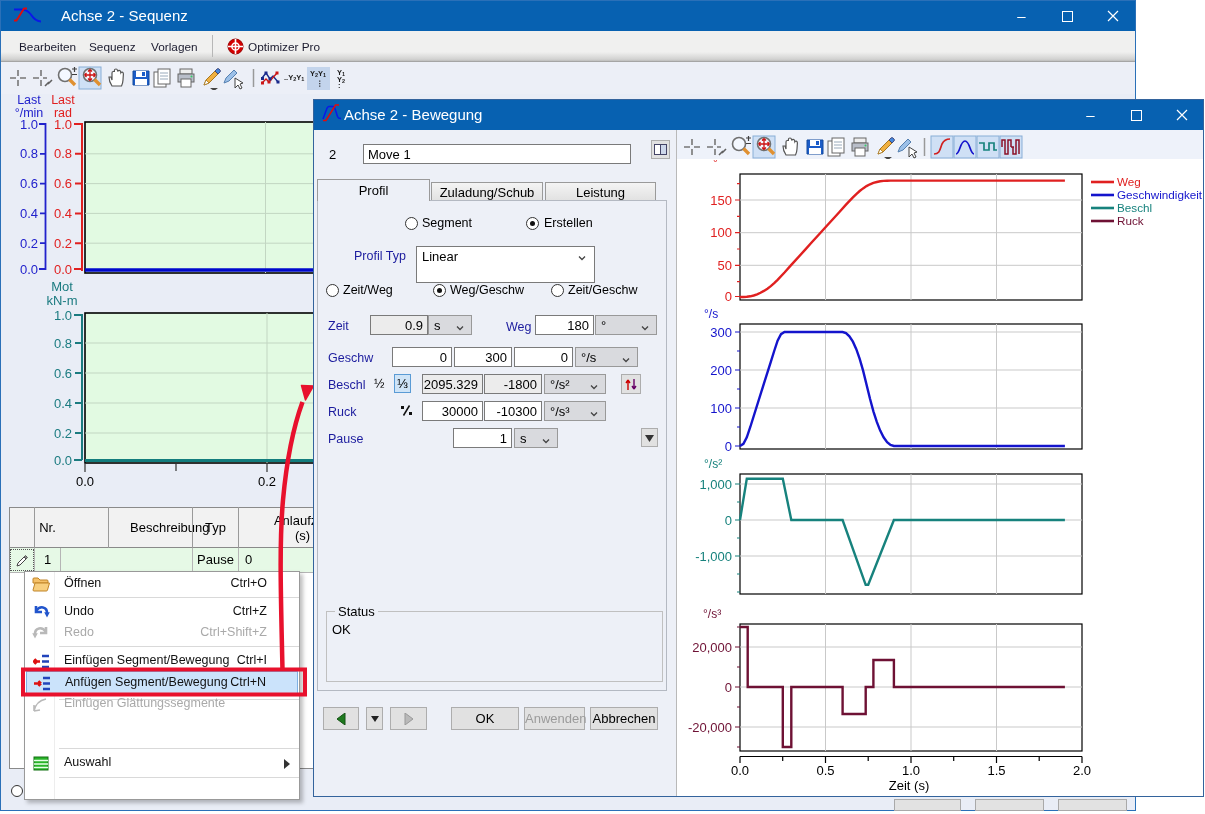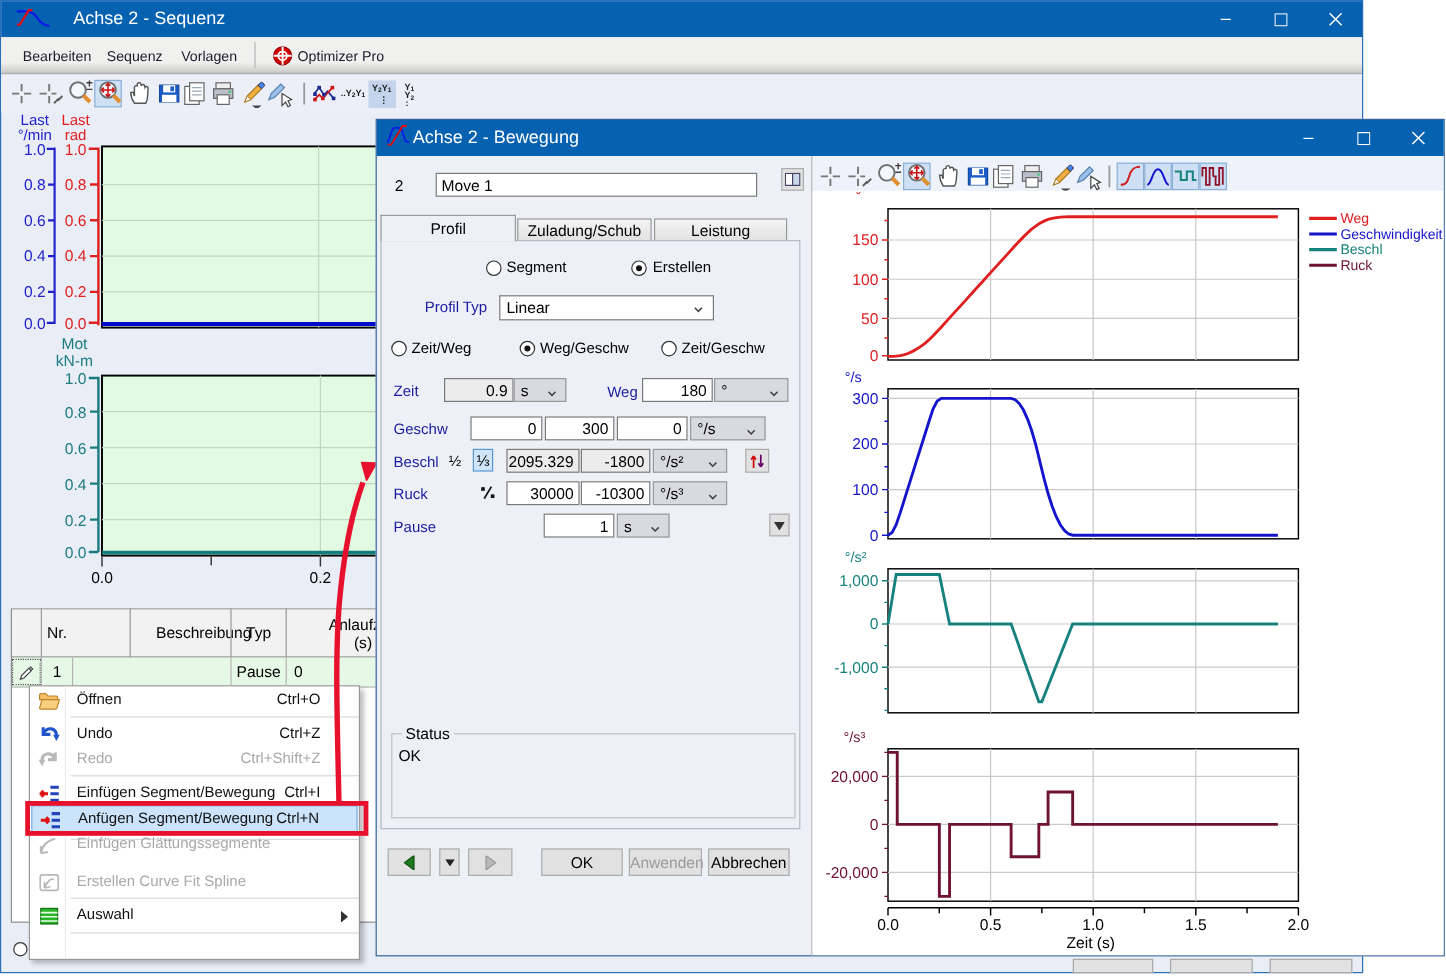--- a/index.html
+++ b/index.html
@@ -288,27 +288,20 @@
     <span class="mlabel">Anfügen Segment/Bewegung</span>
         <span class="mshort">Ctrl+N</span>
   </div>
   <div class="msep" style="top:127px;"></div>
   <div class="mitem" style="top:121px;">
     <svg class="mico" viewBox="0 0 18 17">
           <path d="M2 15 Q4 5 14 3 M2 15 L2 9 M2 15 L8 14" fill="none" stroke="#b9b9b9" stroke-width="1.6"></path>
         </svg>
     <span class="mlabel dis">Einfügen Glättungssegmente</span>
   </div>
-  <div class="mitem" style="top:152px;">
-    <svg class="mico" viewBox="0 0 18 17">
-          <rect x="1.5" y="2" width="15" height="13" rx="2" fill="none" stroke="#b9b9b9" stroke-width="1.4"></rect>
-          <path d="M5 13 Q9 4 13 6 M5 13 L5 8 M5 13 L10 12" fill="none" stroke="#b9b9b9" stroke-width="1.4"></path>
-        </svg>
-    <span class="mlabel dis">Erstellen Curve Fit Spline</span>
-  </div>
   <div class="msep" style="top:176px;"></div>
   <div class="mitem" style="top:180px;">
     <svg class="mico" viewBox="0 0 18 17">
           <rect x="2" y="2" width="14" height="13" fill="#28b428" stroke="#127012"></rect>
           <path d="M2 5.5 H16 M2 9 H16 M2 12.5 H16" stroke="#e8ffe8" stroke-width="1.3"></path>
         </svg>
     <span class="mlabel">Auswahl</span>
     <svg class="abs" style="right:8px;top:7px" width="6" height="10" viewBox="0 0 6 10">
           <path d="M0 0 L6 5 L0 10 Z" fill="#333"></path>
         </svg>
@@ -410,21 +403,21 @@
   <div class="tab" style="left:3px;top:79px;width:113px;height:22px;background:#edf0f7;border-bottom:none;line-height:21px;">Profil</div>
 
   <div class="radio" style="left:91px;top:117px;"></div>
   <div class="rlab" style="left:108px;top:116px;">Segment</div>
   <div class="radio" style="left:212px;top:117px;">
         <div class="rdot"></div>
       </div>
   <div class="rlab" style="left:230px;top:116px;">Erstellen</div>
 
   <div class="dlab" style="left:40px;top:149px;">Profil Typ</div>
-  <div class="field" style="left:102px;top:146px;width:179px;height:21px;text-align:left;padding-left:5px;">Linear
+  <div class="field" style="left:102px;top:146px;width:179px;height:37px;text-align:left;padding-left:5px;">Linear
     <svg class="chev" style="right:8px;" viewBox="0 0 8 8">
           <path d="M1 2.5 L4 5.5 L7 2.5" fill="none" stroke="#444" stroke-width="1.3"></path>
         </svg></div>
 
   <div class="radio" style="left:12px;top:184px;"></div>
   <div class="rlab" style="left:29px;top:183px;">Zeit/Weg</div>
   <div class="radio" style="left:119px;top:184px;">
         <div class="rdot"></div>
       </div>
   <div class="rlab" style="left:136px;top:183px;">Weg/Geschw</div>

